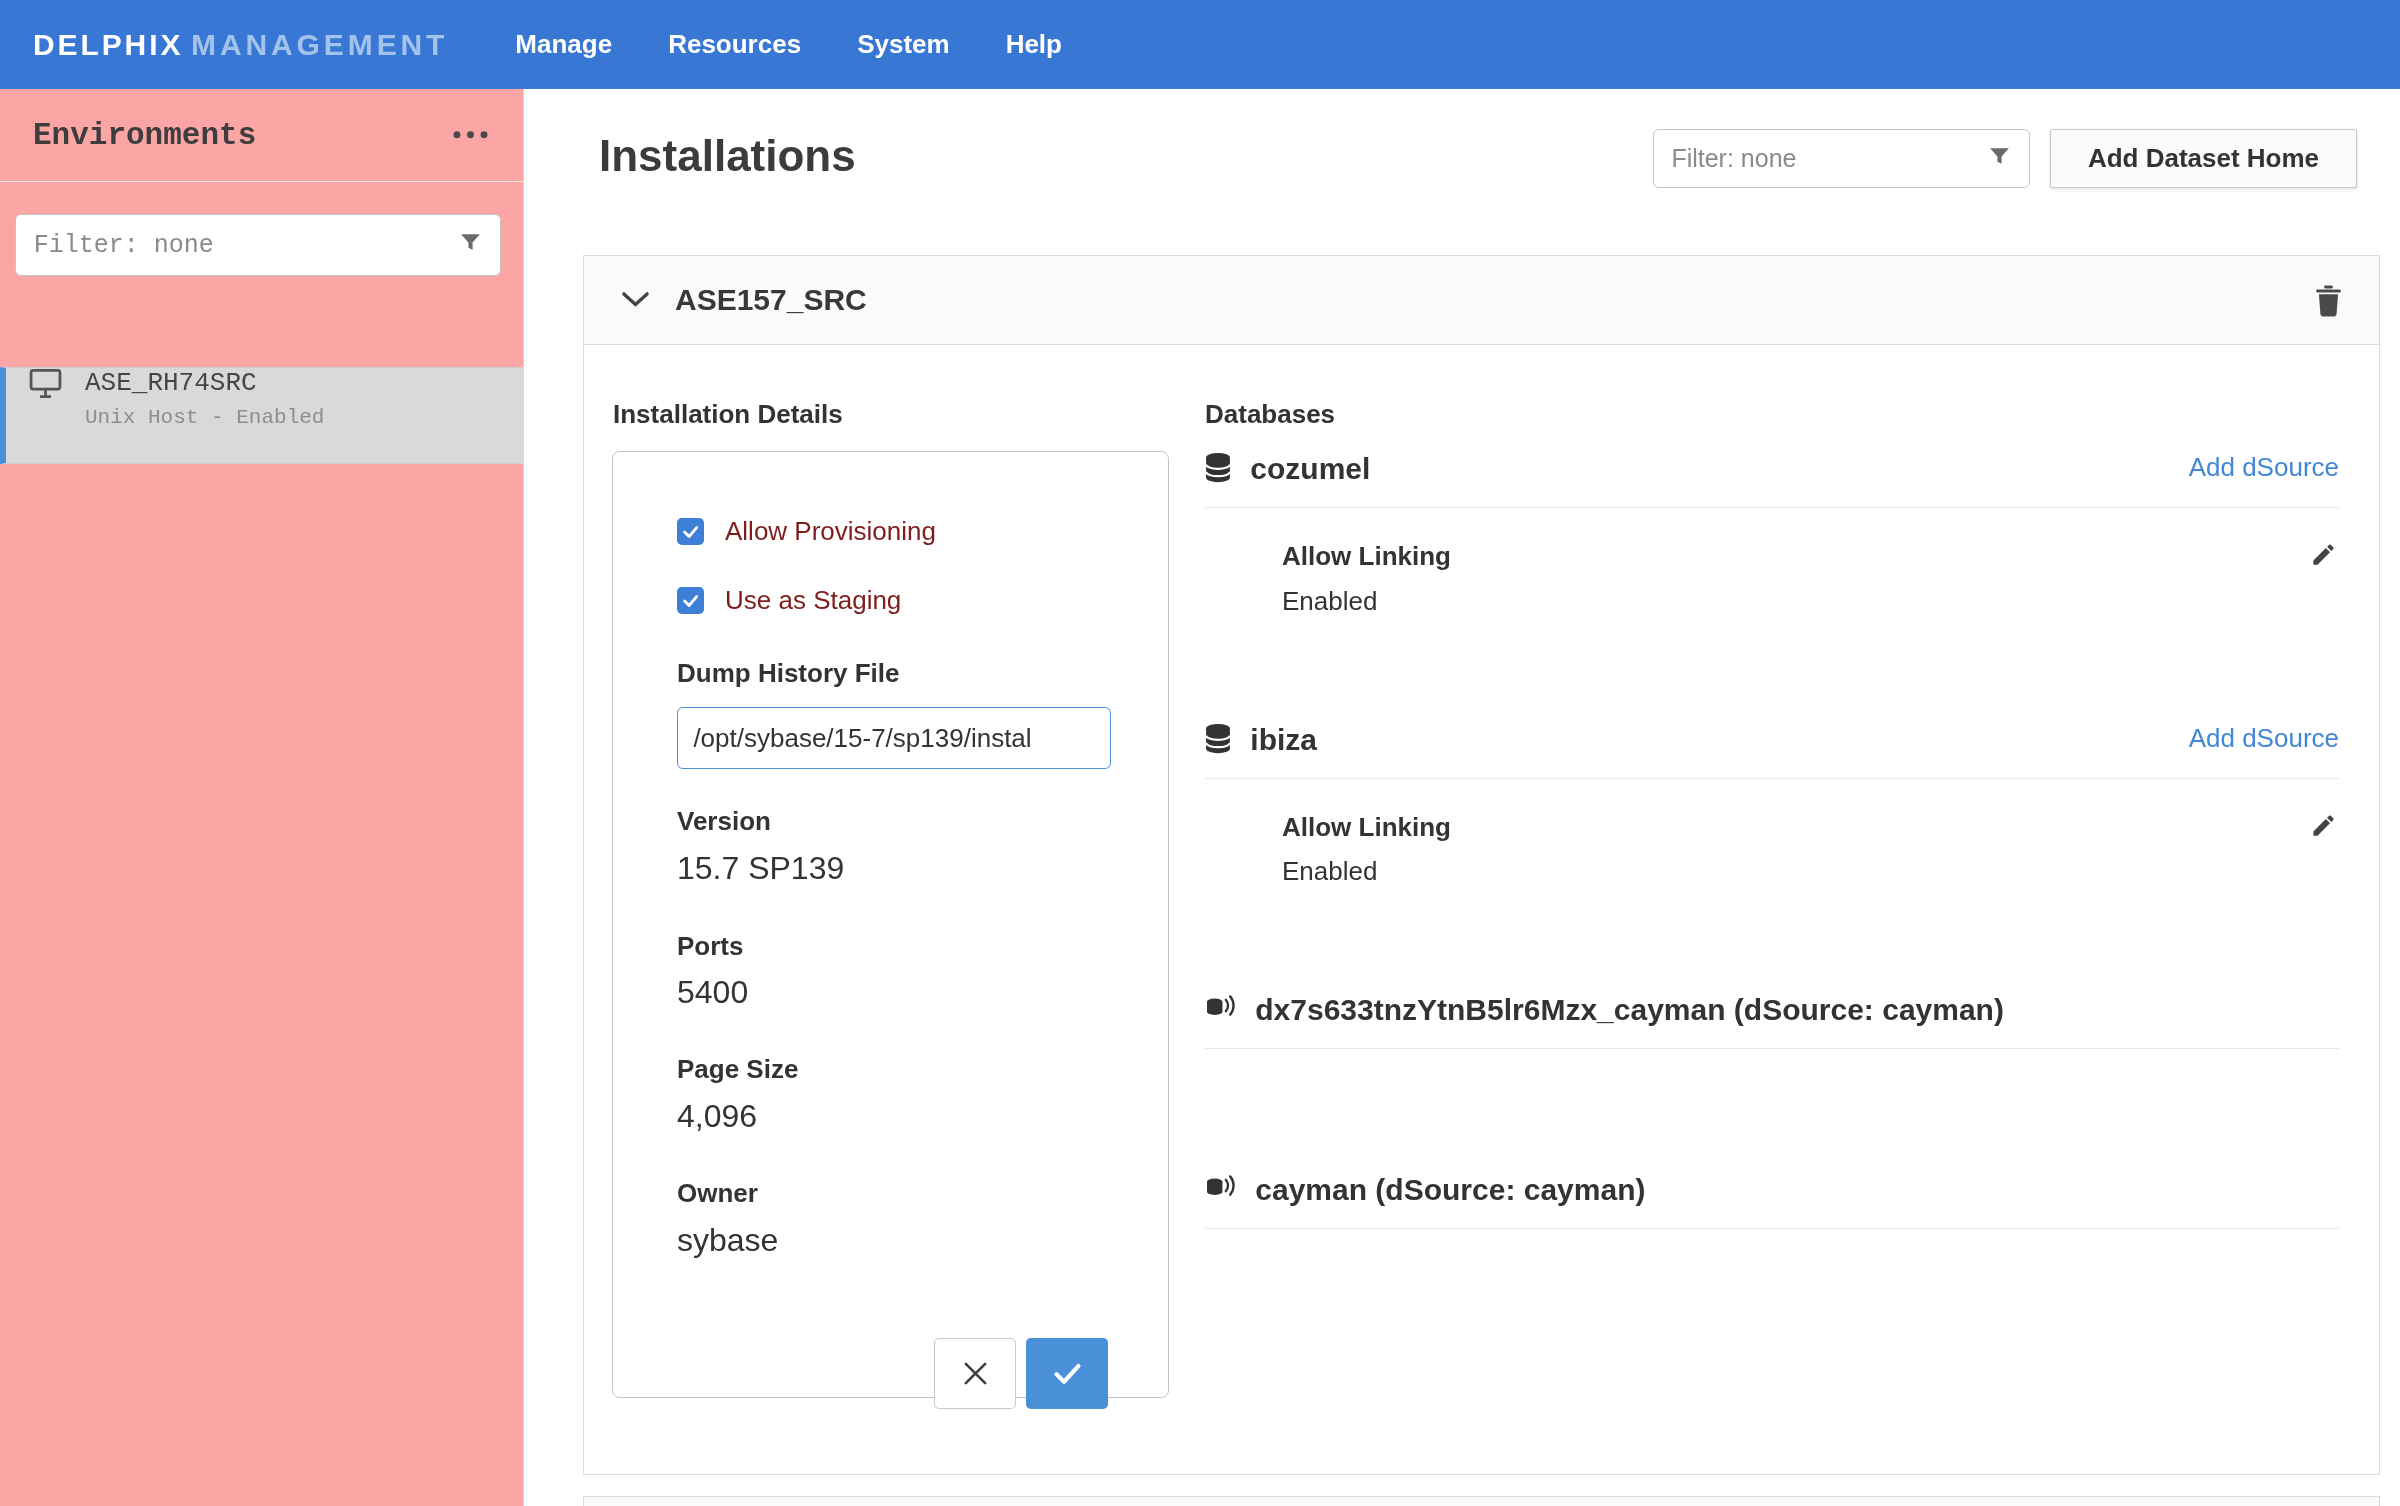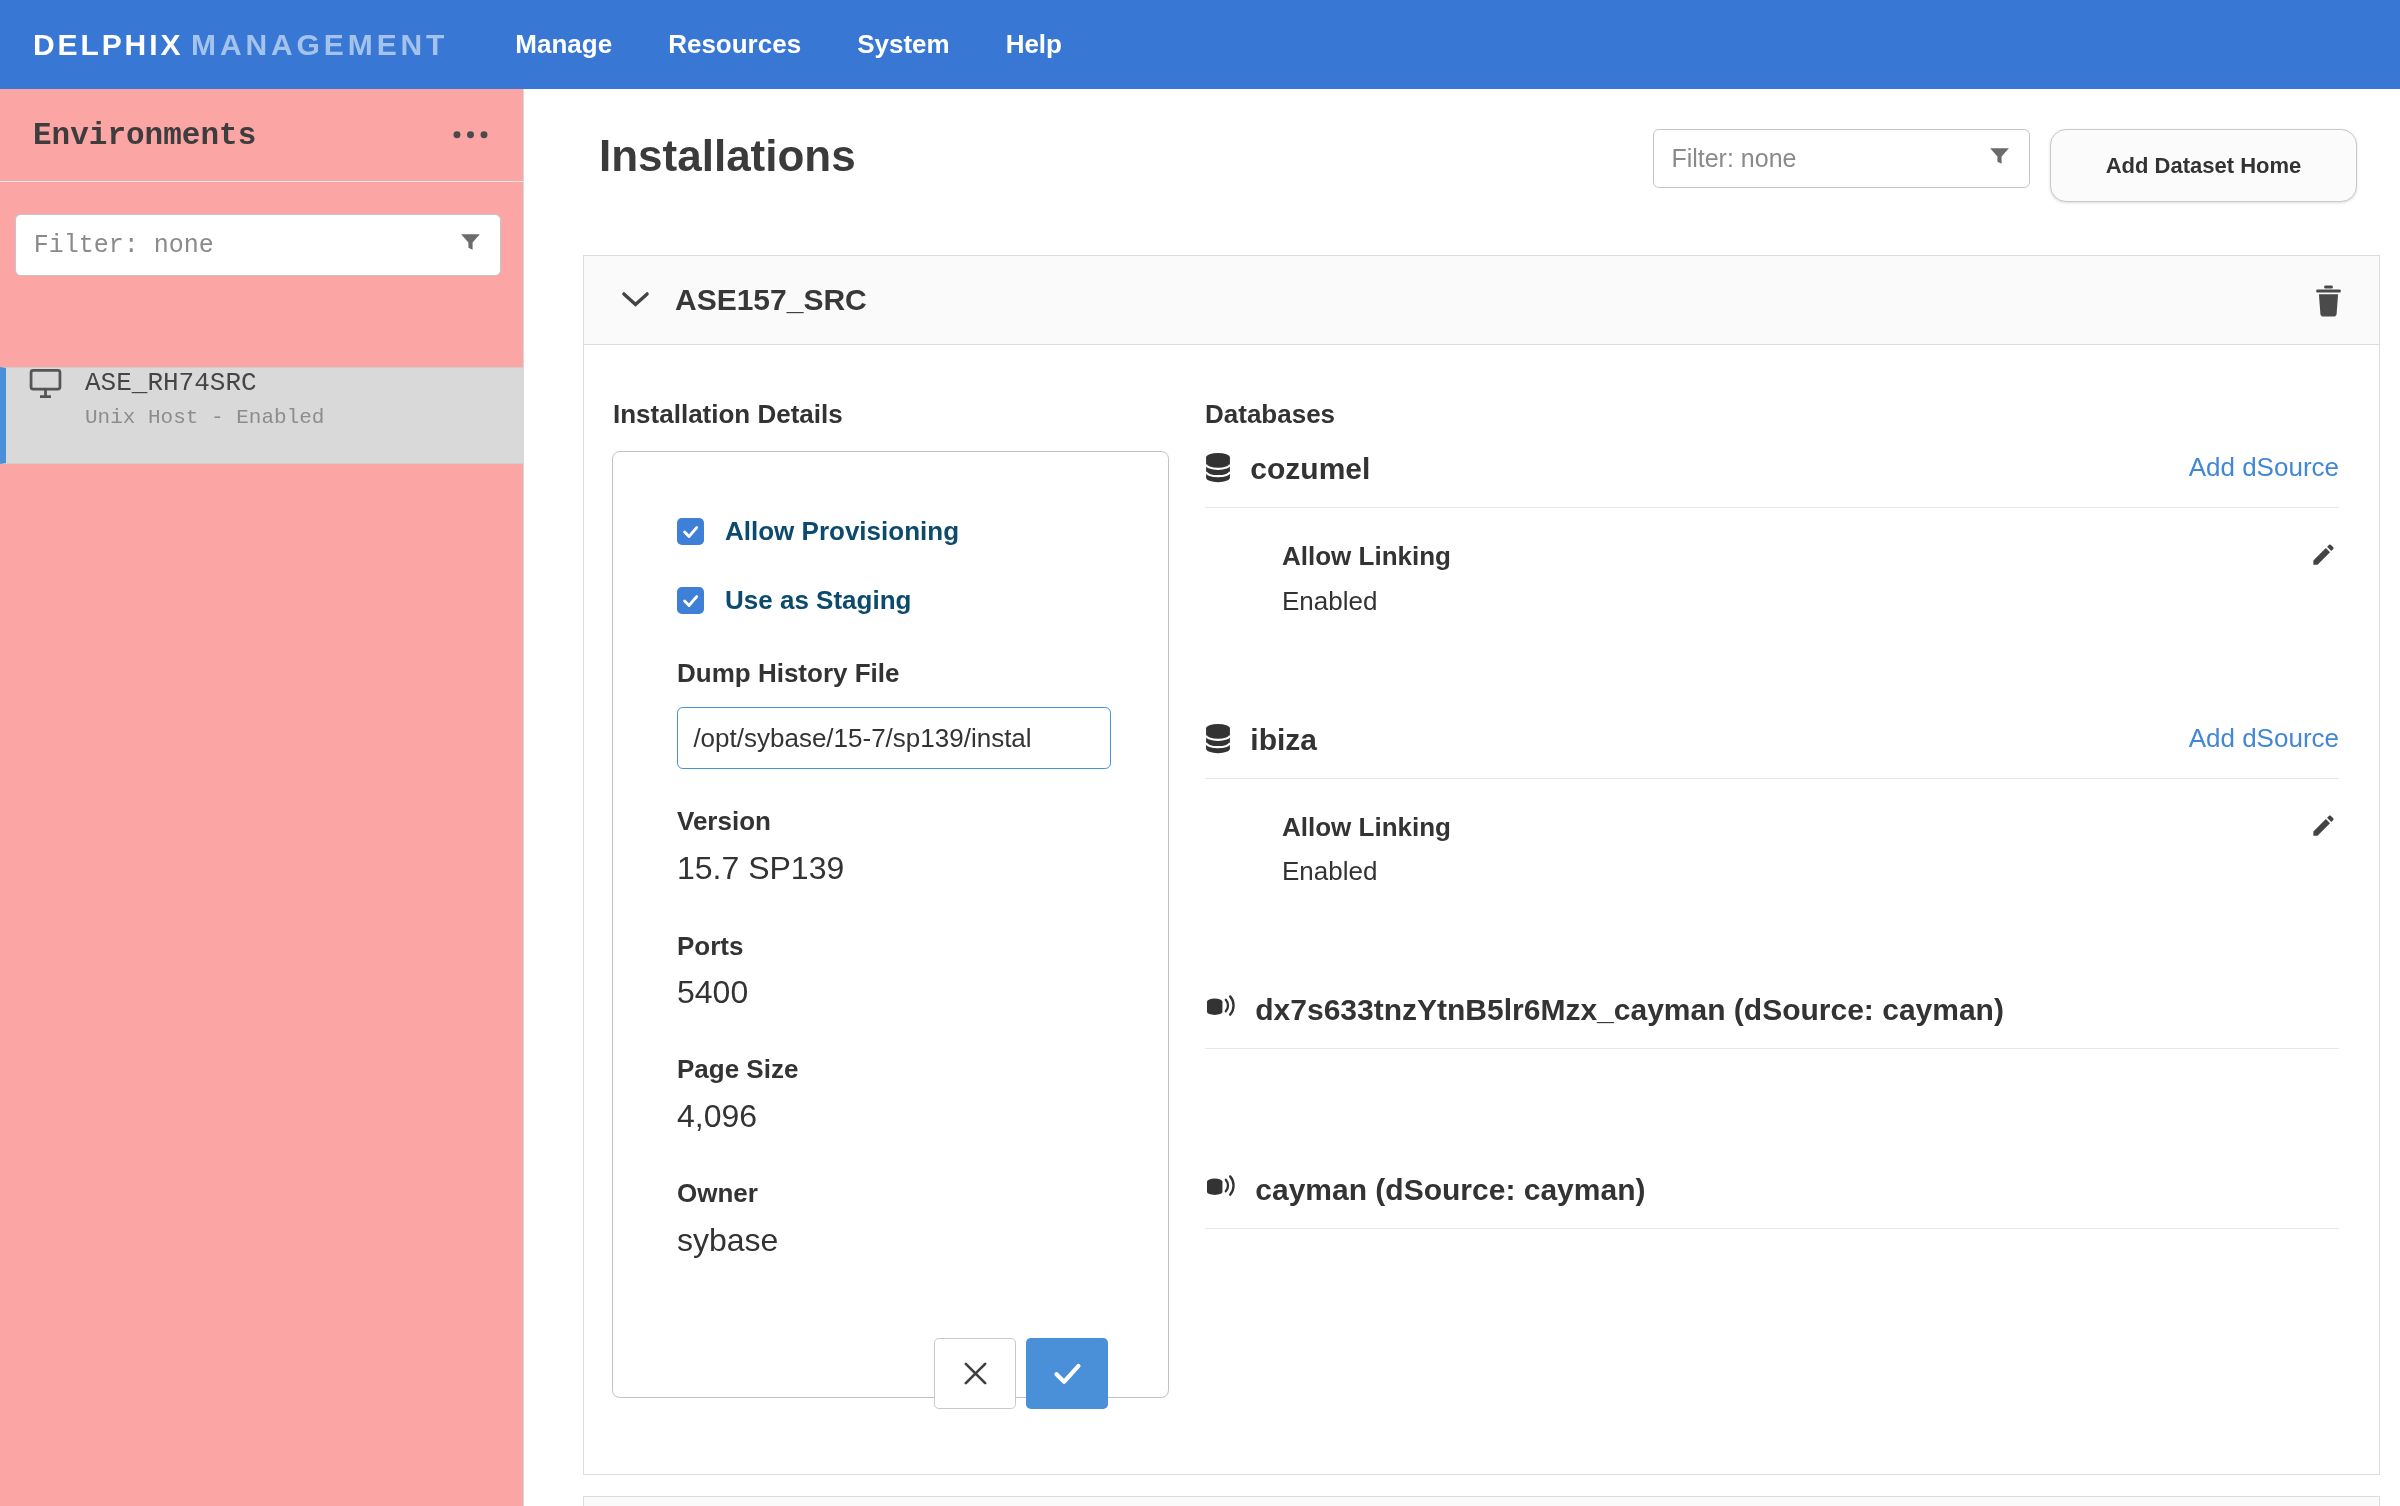--- a/index.html
+++ b/index.html
@@ -45,23 +45,23 @@
   .env-icon { margin-right:23px; flex:0 0 auto; }
   .env-name { font-size:26px; color:#454545; }
   .env-status { font-size:21px; color:#8d8d8d; margin-top:7.7px; }
 
   
   .main { position:absolute; top:89px; left:525px; width:1875px; height:1417px;
     background:#fff; }
   .page-title { position:absolute; left:74px; top:42px; font-size:44px;
     font-weight:bold; color:#3b3b3b; }
   .main-filter { position:absolute; left:1128px; top:40px; width:377px; height:59px; }
-  .add-btn { position:absolute; left:1525px; top:40px; width:307px; height:73px;
-    background:#fbfbfb; border:1px solid #c9c9c9; border-radius:16px;
-    font-family:inherit; font-size:22px; font-weight:bold; color:#333;
+  .add-btn { position:absolute; left:1525px; top:40px; width:307px; height:59px;
+    background:#fbfbfb; border:1px solid #c9c9c9; border-radius:2px;
+    font-family:inherit; font-size:26px; font-weight:bold; color:#333;
     box-shadow:0 1px 2.9px rgba(0,0,0,.14); cursor:pointer; }
 
   
   .card { position:absolute; left:58px; top:166px; width:1797px; height:1220px;
     border:1px solid #dcdcdc; background:#fff; }
   .card-header { height:89px; background:#fafafa; border-bottom:1px solid #dcdcdc;
     display:flex; align-items:center; padding:0 37px; }
   .card-title { font-size:30px; font-weight:bold; color:#383838; margin-left:25px; }
   .trash { margin-left:auto; }
   .card-body { position:relative; height:1131px; }
@@ -74,21 +74,21 @@
   
   .details-panel { position:absolute; left:28px; top:106px; width:557px; height:947px;
     border:1px solid #c2c2c2; border-radius:7.7px; background:#fff;
     padding:0 60px 0 64px; }
   .chk-row { display:flex; align-items:center; gap:21px; height:35px; }
   .chk-row.first { margin-top:62px; }
   .chk-row.second { margin-top:34px; }
   .checkbox { width:27px; height:27px; background:#3e7fd8; border-radius:4.8px;
     display:flex; align-items:center; justify-content:center; cursor:pointer;
     flex:0 0 auto; }
-  .chk-label { font-size:26px; color:#0c4a6e;font-weight:bold; }
+  .chk-label { font-size:26px; color:#7f1d1d; }
   .dump-label { margin-top:40px; font-size:26px; font-weight:bold; }
   .dump-input { margin-top:18.3px; width:434px; height:62px; border:1.9px solid #4a90d9;
     border-radius:5.8px; font-family:inherit; font-size:26px; color:#333;
     padding:0 15.4px; outline:none; display:block; }
   .field-label { font-size:26px; font-weight:bold; color:#333; }
   .field-value { font-size:32px; color:#333; margin-top:12.6px; }
   .f-version { margin-top:37px; }
   .f-ports { margin-top:44px; }
   .f-pagesize { margin-top:43px; }
   .f-owner { margin-top:43px; }

